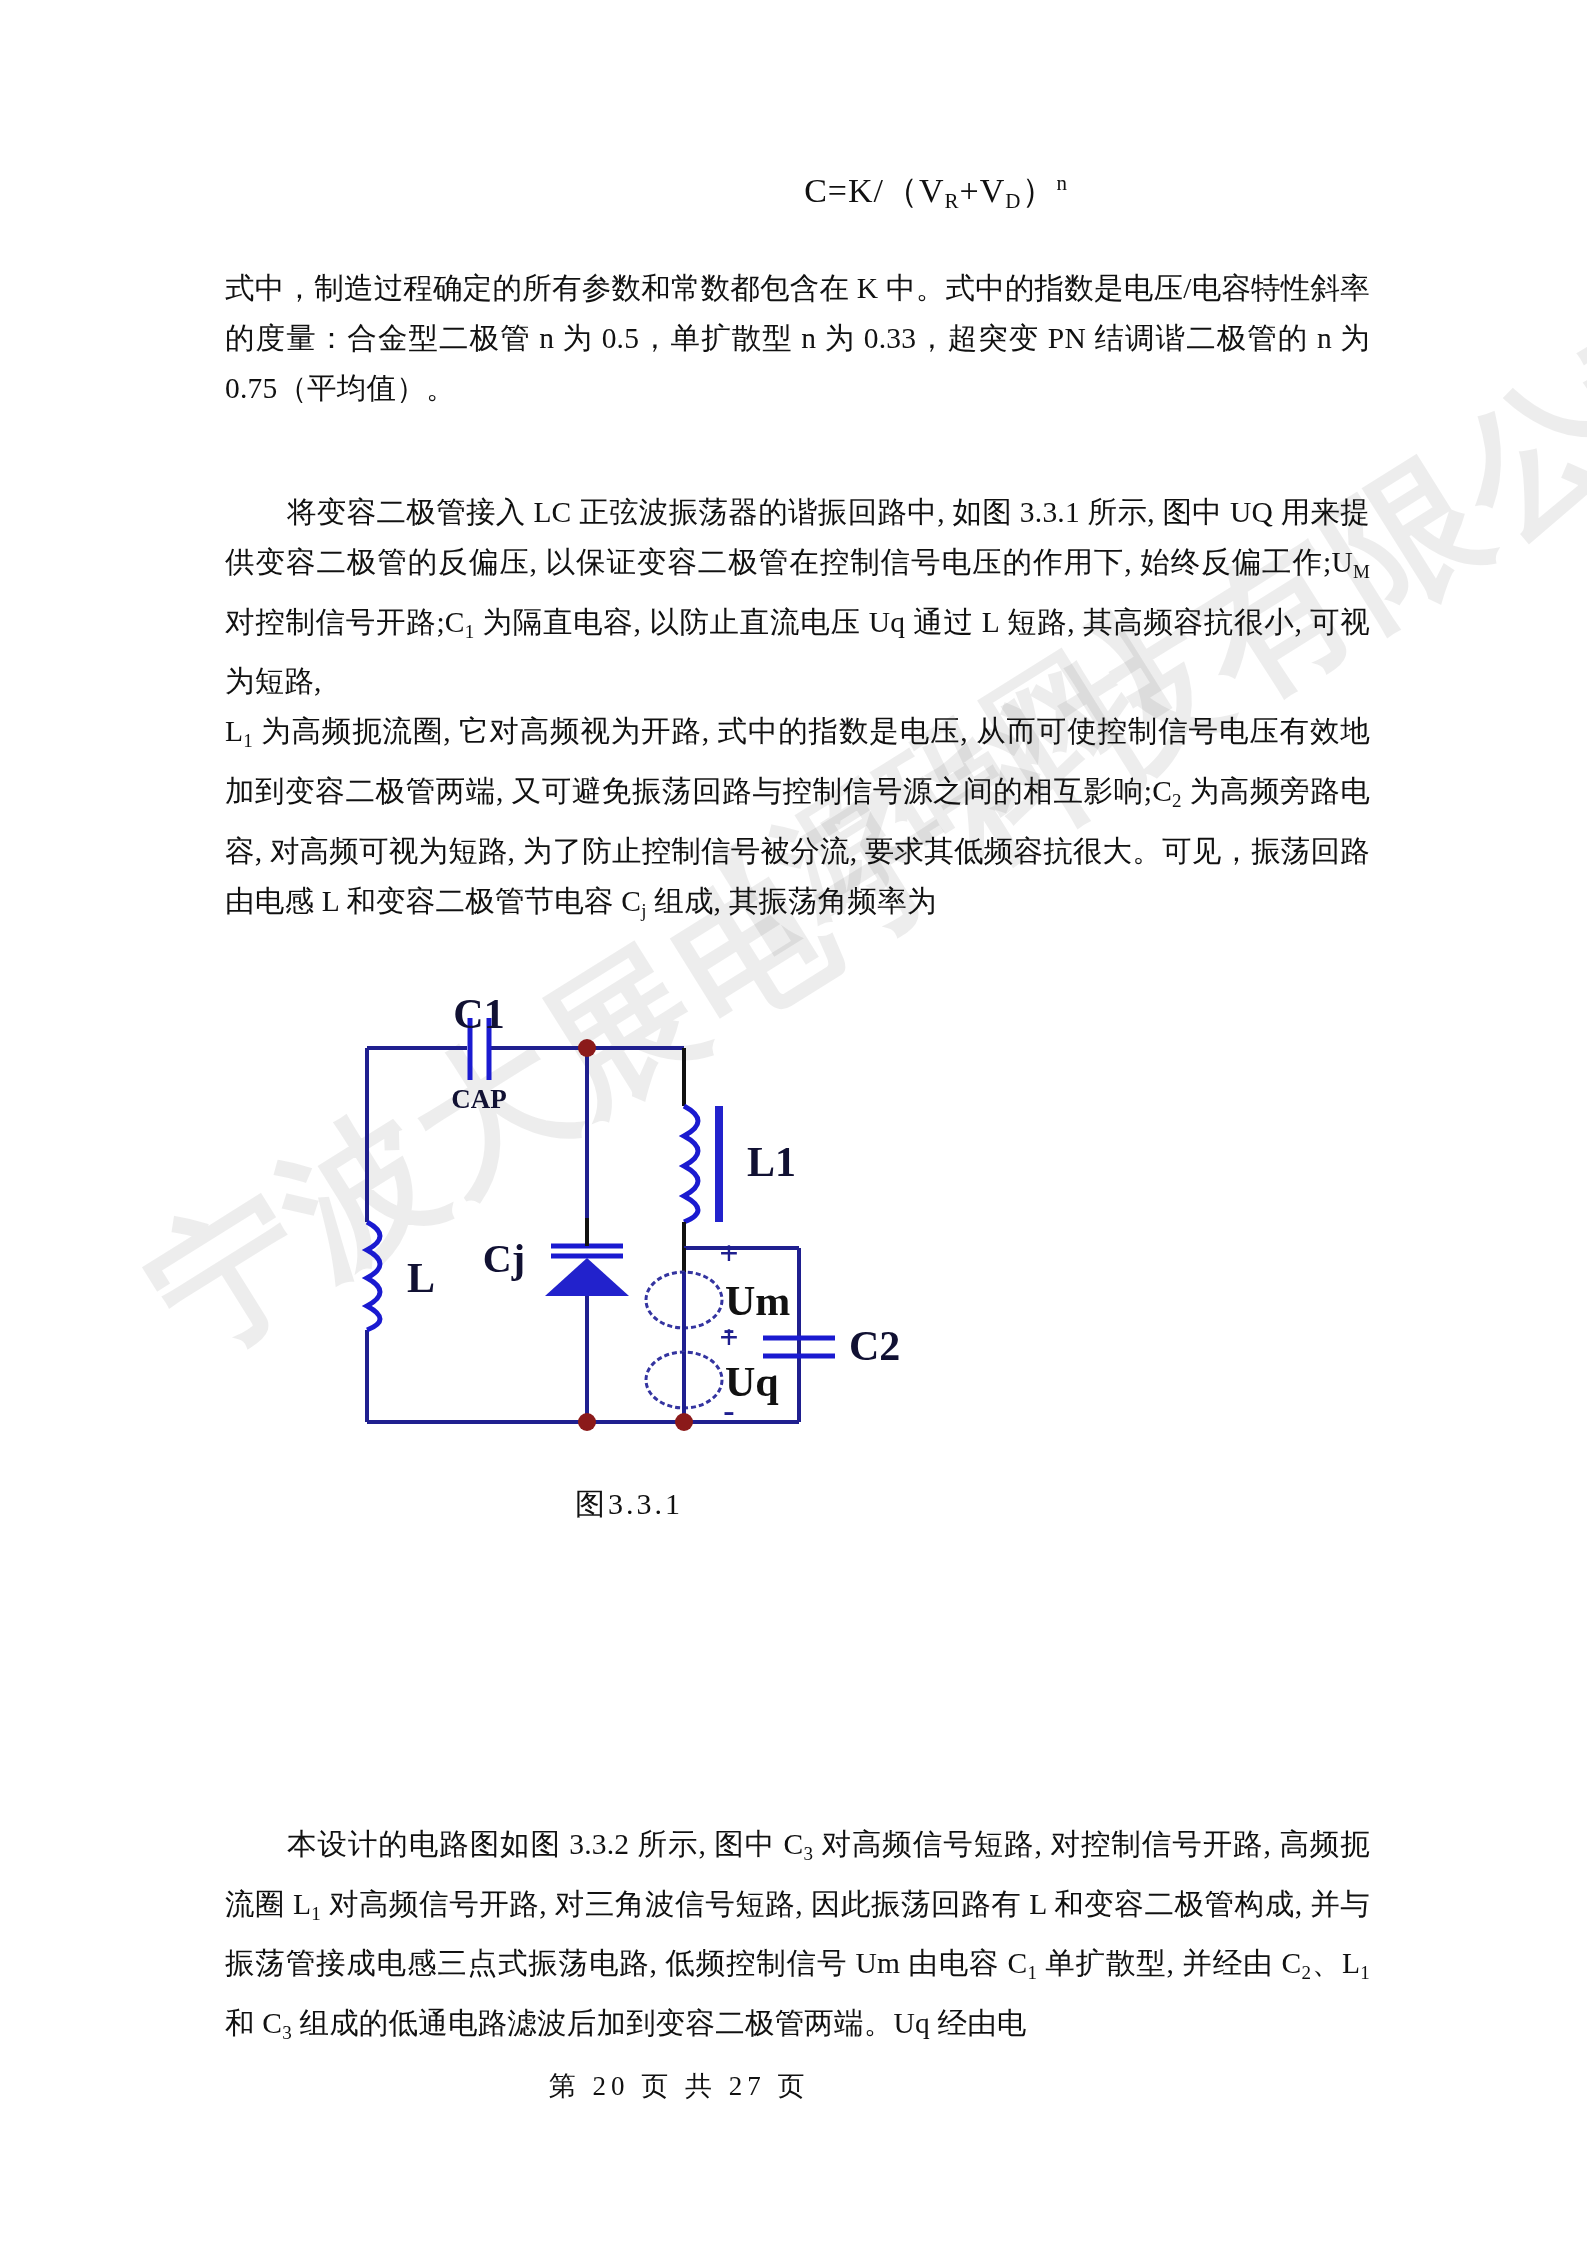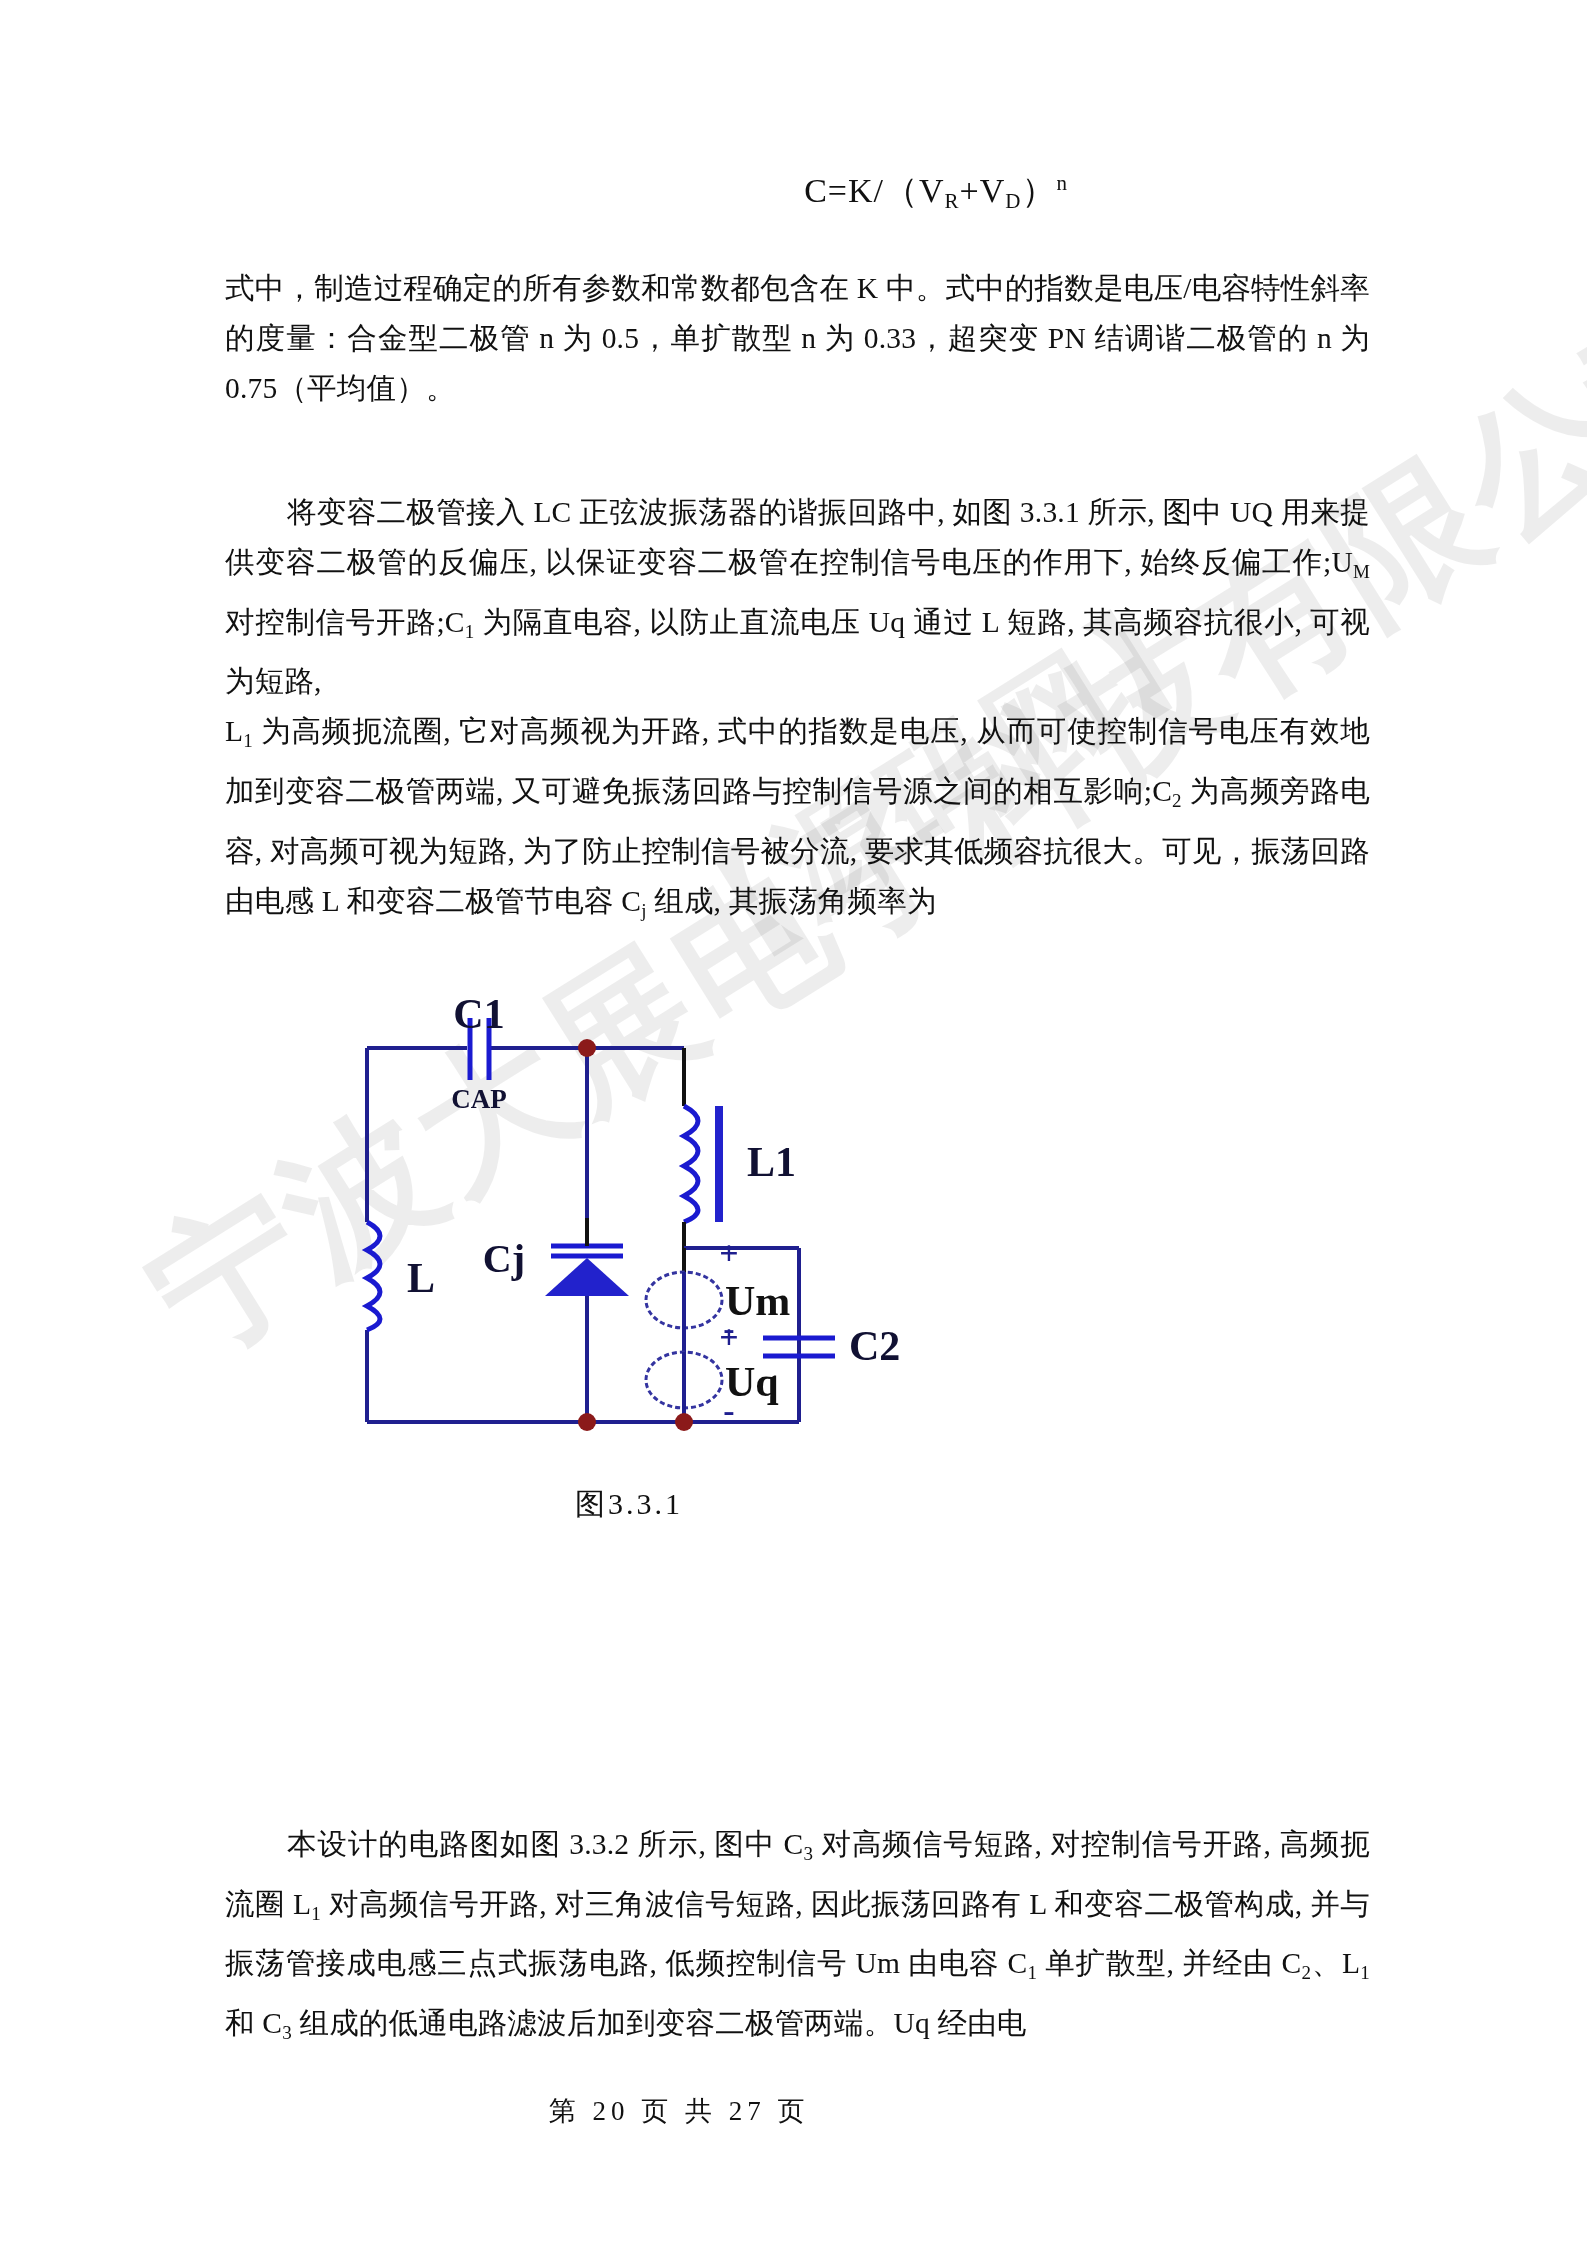--- a/index.html
+++ b/index.html
@@ -93,21 +93,20 @@
   .sp-after-h2 { height:24px; }
 
   
   .footer {
     position:absolute;
     left:0; top:2068px; width:1358px;
     text-align:center;
     font-size:27px;
     letter-spacing:5px;
     z-index:10;
-    margin-top:25px;
   }
 </style>
 </head>
 <body>
 
 <div class="page">
 
   <div class="watermark">
     <div class="wm-text wm-a">宁波大展电子科技有限公司</div>
     <div class="wm-text wm-b">【源码网】</div>

